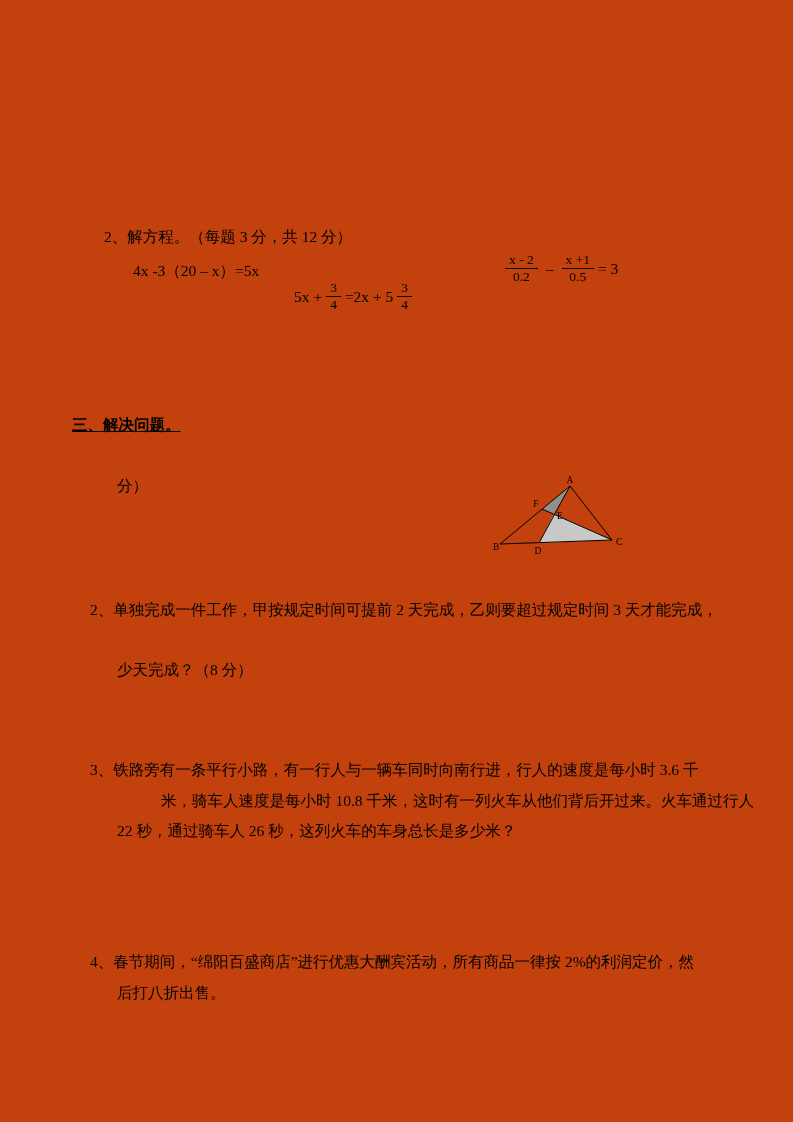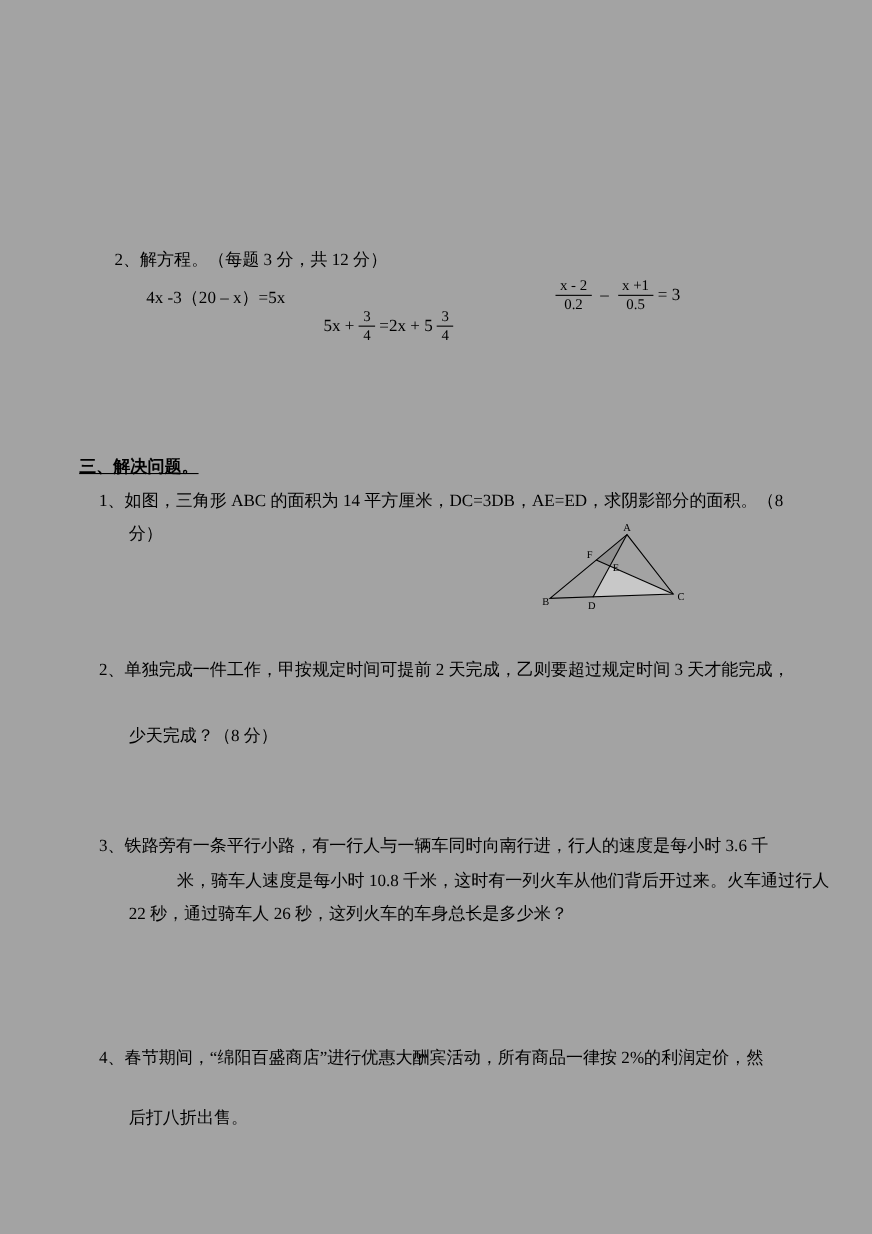--- a/index.html
+++ b/index.html
@@ -1,20 +1,20 @@
 <!DOCTYPE html>
 <html><head>
 <meta charset="utf-8">
 <style>
   * { margin:0; padding:0; box-sizing:border-box; }
   html,body { background:#ffffff; }
   .page {
     position:relative;
     width:793px; height:1122px;
-    background:#a3a3a3;
+    background:#c2410c;
     color:#000;
     font-family:"Liberation Serif","DejaVu Serif",serif;
     font-size:15.5px;
     overflow:hidden;
   }
   .pos { position:absolute; white-space:nowrap; line-height:21px; }
   .bold { font-weight:bold; }
   .eq-row { display:inline-flex; align-items:center; }
   .frac {
     display:inline-flex; flex-direction:column; align-items:center;
@@ -59,21 +59,20 @@
     <span class="eq-op">–</span>
     <span class="frac">
       <span class="num">x +1</span>
       <span class="den">0.5</span>
     </span>
     <span>= 3</span>
   </div>
 
   <div class="pos bold" style="left:72px; top:414px;text-decoration:underline;">三、解决问题。</div>
 
-  <div class="pos" style="left:90px; top:445px;">1、如图，三角形 ABC 的面积为 14 平方厘米，DC=3DB，AE=ED，求阴影部分的面积。（8</div>
   <div class="pos" style="left:117px; top:475px;">分）</div>
 
   <svg class="tri" style="left:492px; top:474px;" width="138" height="84" viewBox="0 0 138 84">
     <polygon points="50,35 78,12 62,40" fill="#8f8f8f"></polygon>
     <polygon points="47,69 62,40 120,66" fill="#c8c8c8"></polygon>
     <polygon class="outline" points="78,12 8,70 120,66"></polygon>
     <line class="seg" x1="78" y1="12" x2="47" y2="69"></line>
     <line class="seg" x1="120" y1="66" x2="50" y2="35"></line>
     <text class="lbl" x="78" y="9" text-anchor="middle">A</text>
     <text class="lbl" x="1" y="76" text-anchor="start">B</text>
@@ -84,15 +83,15 @@
   </svg>
 
   <div class="pos" style="left:90px; top:599px;">2、单独完成一件工作，甲按规定时间可提前 2 天完成，乙则要超过规定时间 3 天才能完成，</div>
   <div class="pos" style="left:117px; top:659px;">少天完成？（8 分）</div>
 
   <div class="pos" style="left:90px; top:759px;">3、铁路旁有一条平行小路，有一行人与一辆车同时向南行进，行人的速度是每小时 3.6 千</div>
   <div class="pos" style="left:117px; top:790px;margin-left:44px;">米，骑车人速度是每小时 10.8 千米，这时有一列火车从他们背后开过来。火车通过行人</div>
   <div class="pos" style="left:117px; top:820px;">22 秒，通过骑车人 26 秒，这列火车的车身总长是多少米？</div>
 
   <div class="pos" style="left:90px; top:951px;">4、春节期间，“绵阳百盛商店”进行优惠大酬宾活动，所有商品一律按 2%的利润定价，然</div>
-  <div class="pos" style="left:117px; top:982px;margin-top:24px;">后打八折出售。</div>
+  <div class="pos" style="left:117px; top:982px;">后打八折出售。</div>
 
 </div>
 
 </body></html>

